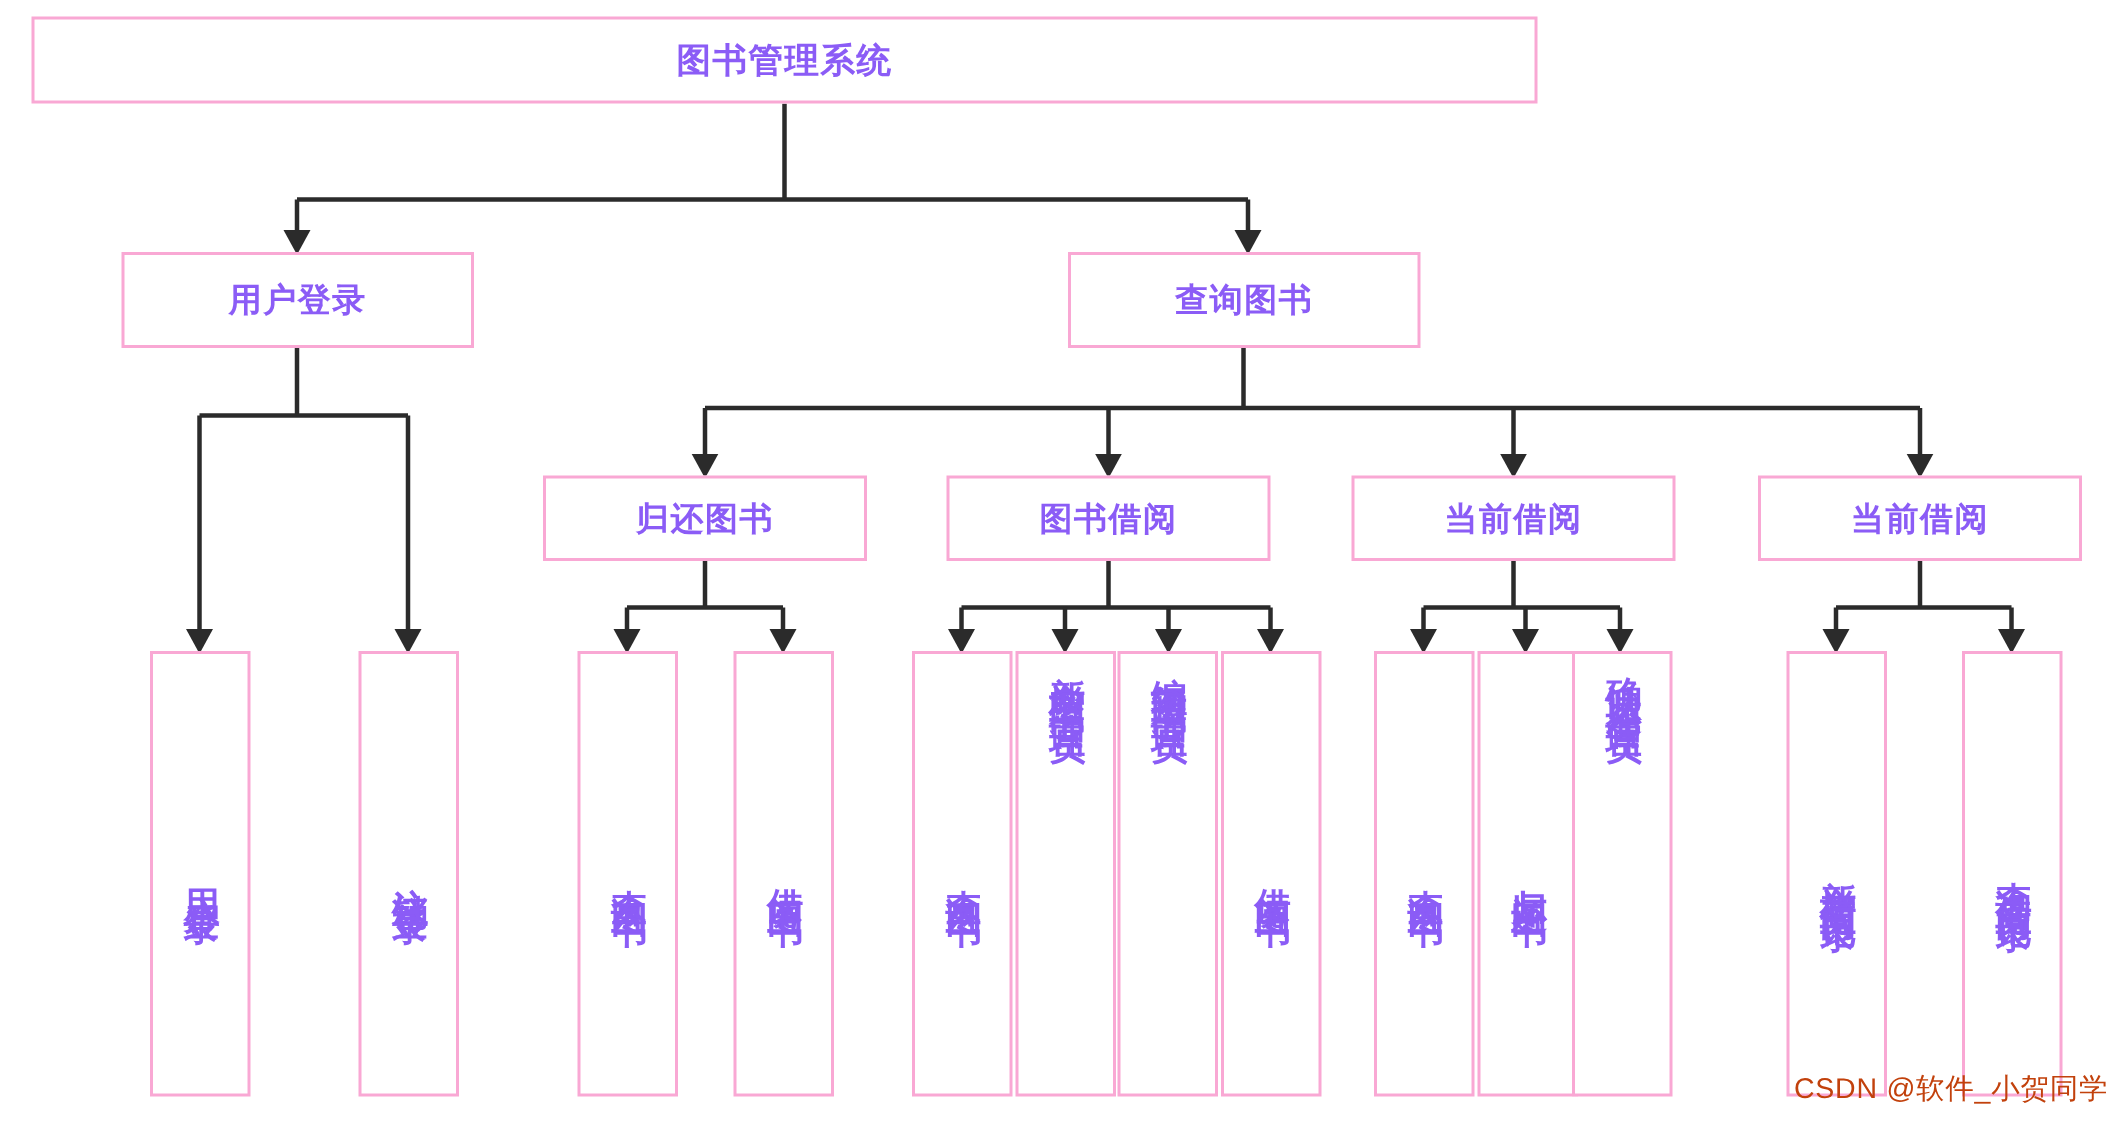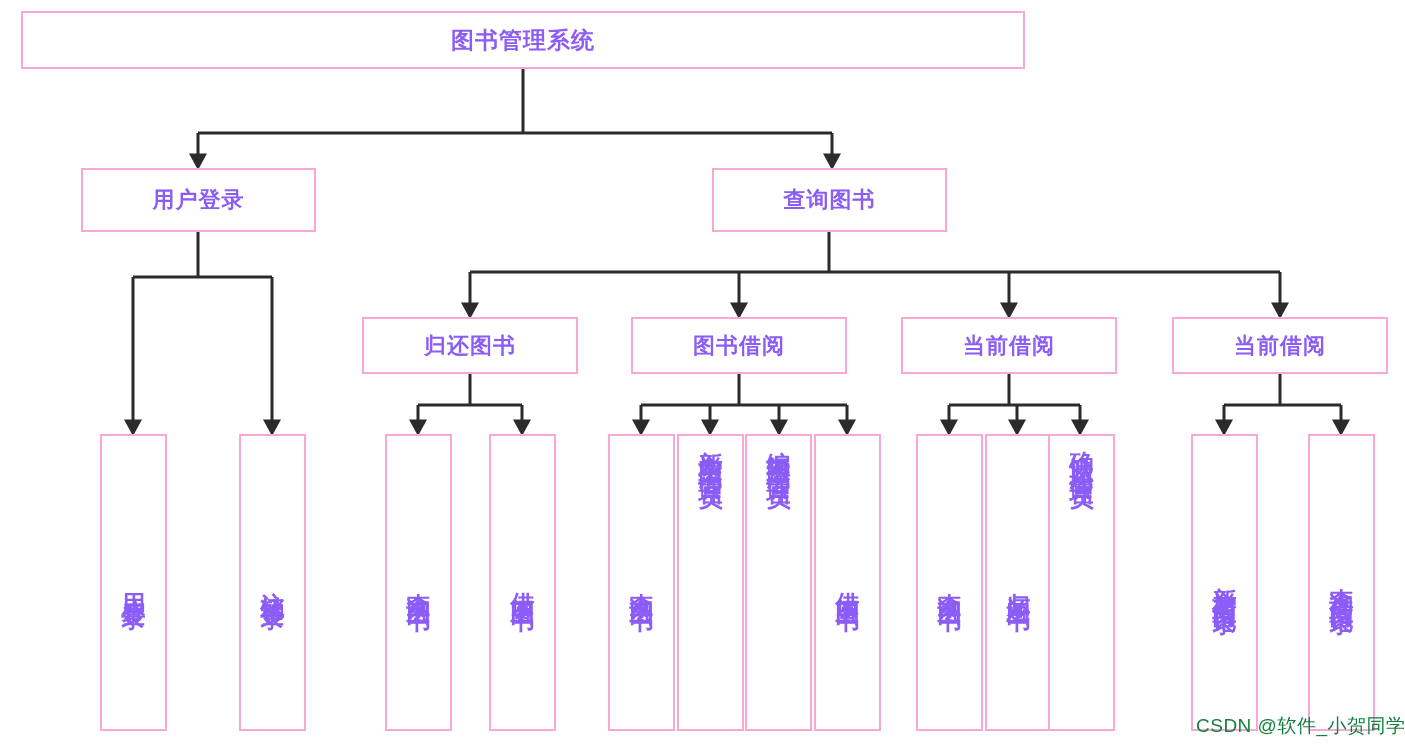--- a/index.html
+++ b/index.html
@@ -73,21 +73,21 @@
     align-items: flex-start;
   }
   .node.v.topalign .label {
     margin-top: -4px;
   }
   .watermark {
     position: absolute;
     left: 1196px;
     top: 713px;
     font-size: 19px;
-    color: #15803d;
+    color: #c2410c;
     white-space: nowrap;
     z-index: 5;
     letter-spacing: 0.5px;
   }
 </style>
 </head>
 <body>
 
 <div id="canvas">
 

